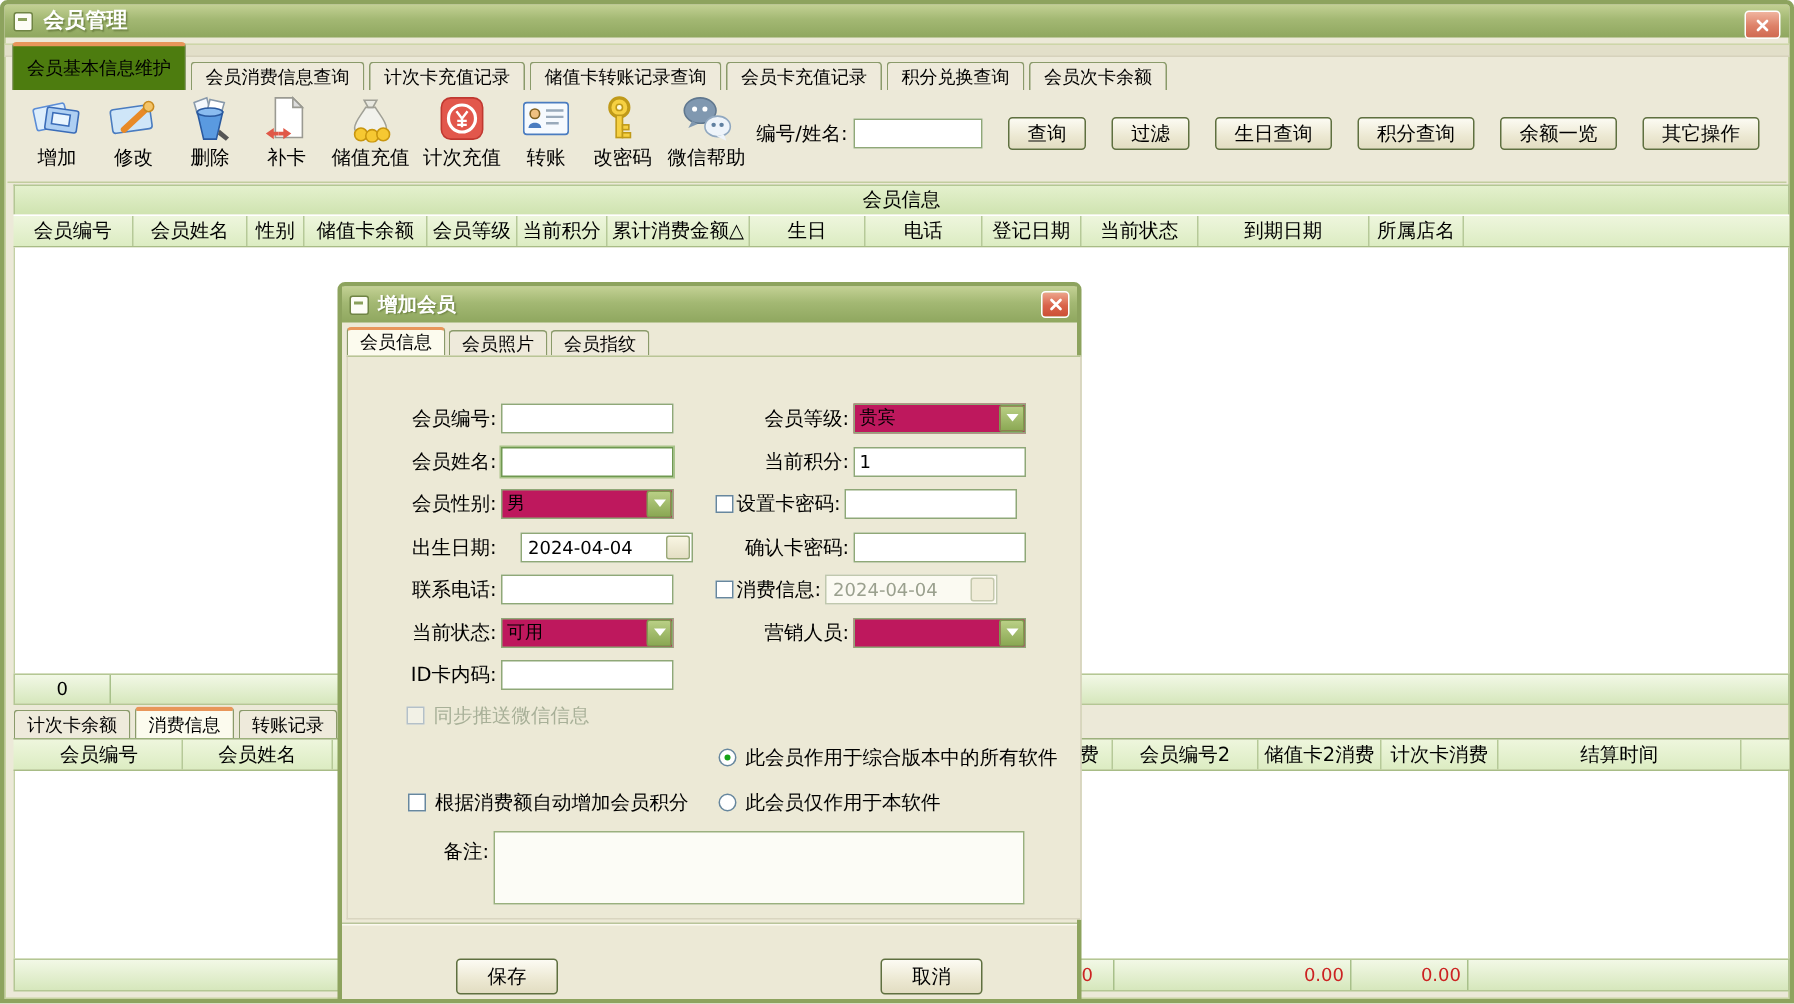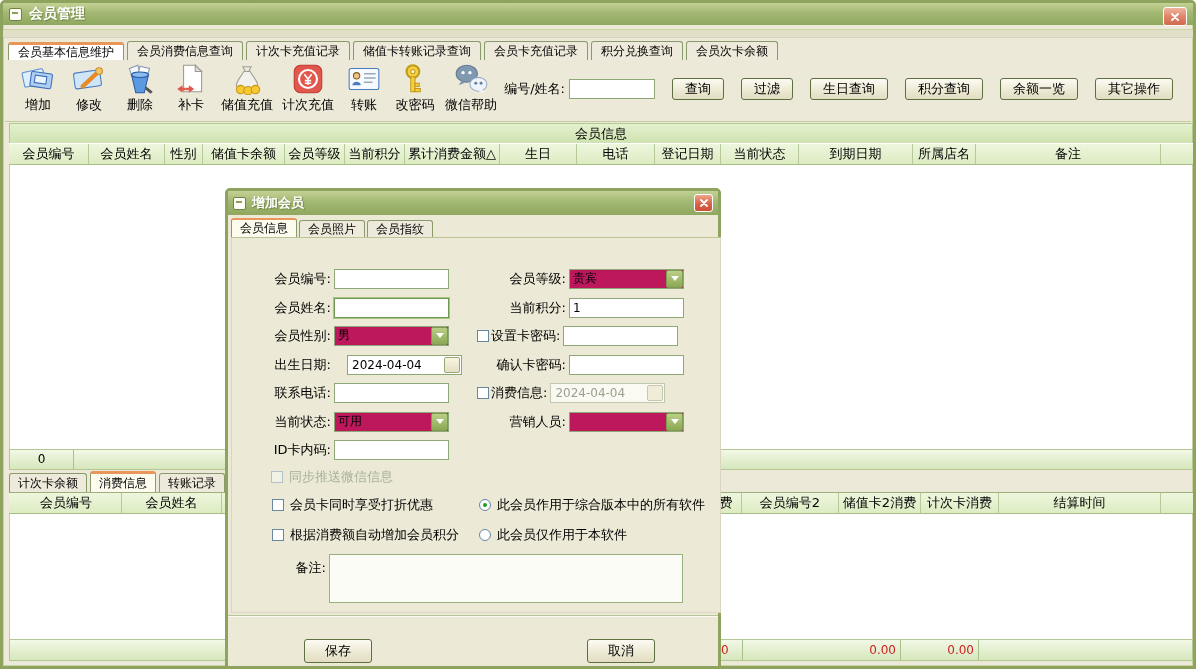--- a/index.html
+++ b/index.html
@@ -18,21 +18,21 @@
   .wclose { position:absolute; right:6px; top:4px; width:24px; height:19px; border:1px solid #fff; border-radius:3px;
     background:linear-gradient(180deg,#f0b49e,#dd8168 55%,#d06a50); display:flex; align-items:center; justify-content:center; cursor:pointer; }
   .xglyph { width:10px; height:10px; }
 
   .substrip { position:absolute; left:0; top:26px; right:0; height:9px; background:#e2dfc9; border-top:1px solid #cdd6a8; border-bottom:1px solid #d6d2bc; }
 
   
   .tabrow { position:absolute; left:2px; top:35px; right:2px; height:22px; display:flex; align-items:flex-end; padding-left:3px; }
   .mtab { height:19px; display:flex; align-items:center; padding:0 9px; margin-right:3px;
     background:#eeeadb; border:1px solid #8a9a6a; border-bottom:none; border-radius:3px 3px 0 0; cursor:pointer; white-space:nowrap; }
-  .mtab.active { height:18px; background:#ffffff; border-top:3px solid #e8965a; font-weight:normal; }
+  .mtab.active { height:32px; background:#4d7c0f; border-top:3px solid #e8965a; font-weight:normal; }
 
   
   .toolbar { position:absolute; left:2px; top:57px; right:2px; height:62px; background:#ece9d8; border-bottom:1px solid #c2cd9e;
     display:flex; align-items:flex-start; padding:3px 0 0 12px; }
   .tool { display:flex; flex-direction:column; align-items:center; justify-content:flex-start; margin-right:9px; cursor:pointer; min-width:42px; }
   .tool svg { width:36px; height:32px; }
   .tool .tlabel { margin-top:1px; font-size:13px; white-space:nowrap; }
   .search { position:absolute; right:18px; top:18px; display:flex; align-items:center; }
   .slabel { font-size:13px; margin-right:4px; white-space:nowrap; }
   .sinput { width:86px; height:20px; border:1px solid #90a878; background:#fff; font-size:12px; padding:0 3px; outline:none; }
@@ -272,21 +272,20 @@
       <div>储值卡余额</div>
       <div>会员等级</div>
       <div>当前积分</div>
       <div>累计消费金额△</div>
       <div>生日</div>
       <div>电话</div>
       <div>登记日期</div>
       <div>当前状态</div>
       <div>到期日期</div>
       <div>所属店名</div>
-      <div>备注</div>
     </div>
   <div class="mbody"></div>
   <div class="mfooter">
     <div class="mfcell">0</div>
   </div>
 
   <div class="btabs">
 
   <div class="btab">
         <span>计次卡余额</span>
@@ -419,24 +418,20 @@
         <span class="arrowbox">
             <i class="arr"></i>
           </span>
       </div>
     </div>
 
     <div class="frow" style="left:43px; top:275px;text-align:center;">
       <span class="cbox disabled"></span>
       <span class="optlabel disabled">同步推送微信信息</span>
     </div>
-    <div class="frow" style="left:44px; top:303px;">
-      <span class="cbox"></span>
-      <span class="optlabel">会员卡同时享受打折优惠</span>
-    </div>
     <div class="frow" style="left:251px; top:303px;">
       <span class="rdo sel"></span>
       <span class="optlabel">此会员作用于综合版本中的所有软件</span>
     </div>
 
     <div class="frow" style="left:44px; top:333px;">
       <span class="cbox"></span>
       <span class="optlabel">根据消费额自动增加会员积分</span>
     </div>
     <div class="frow" style="left:251px; top:333px;">

